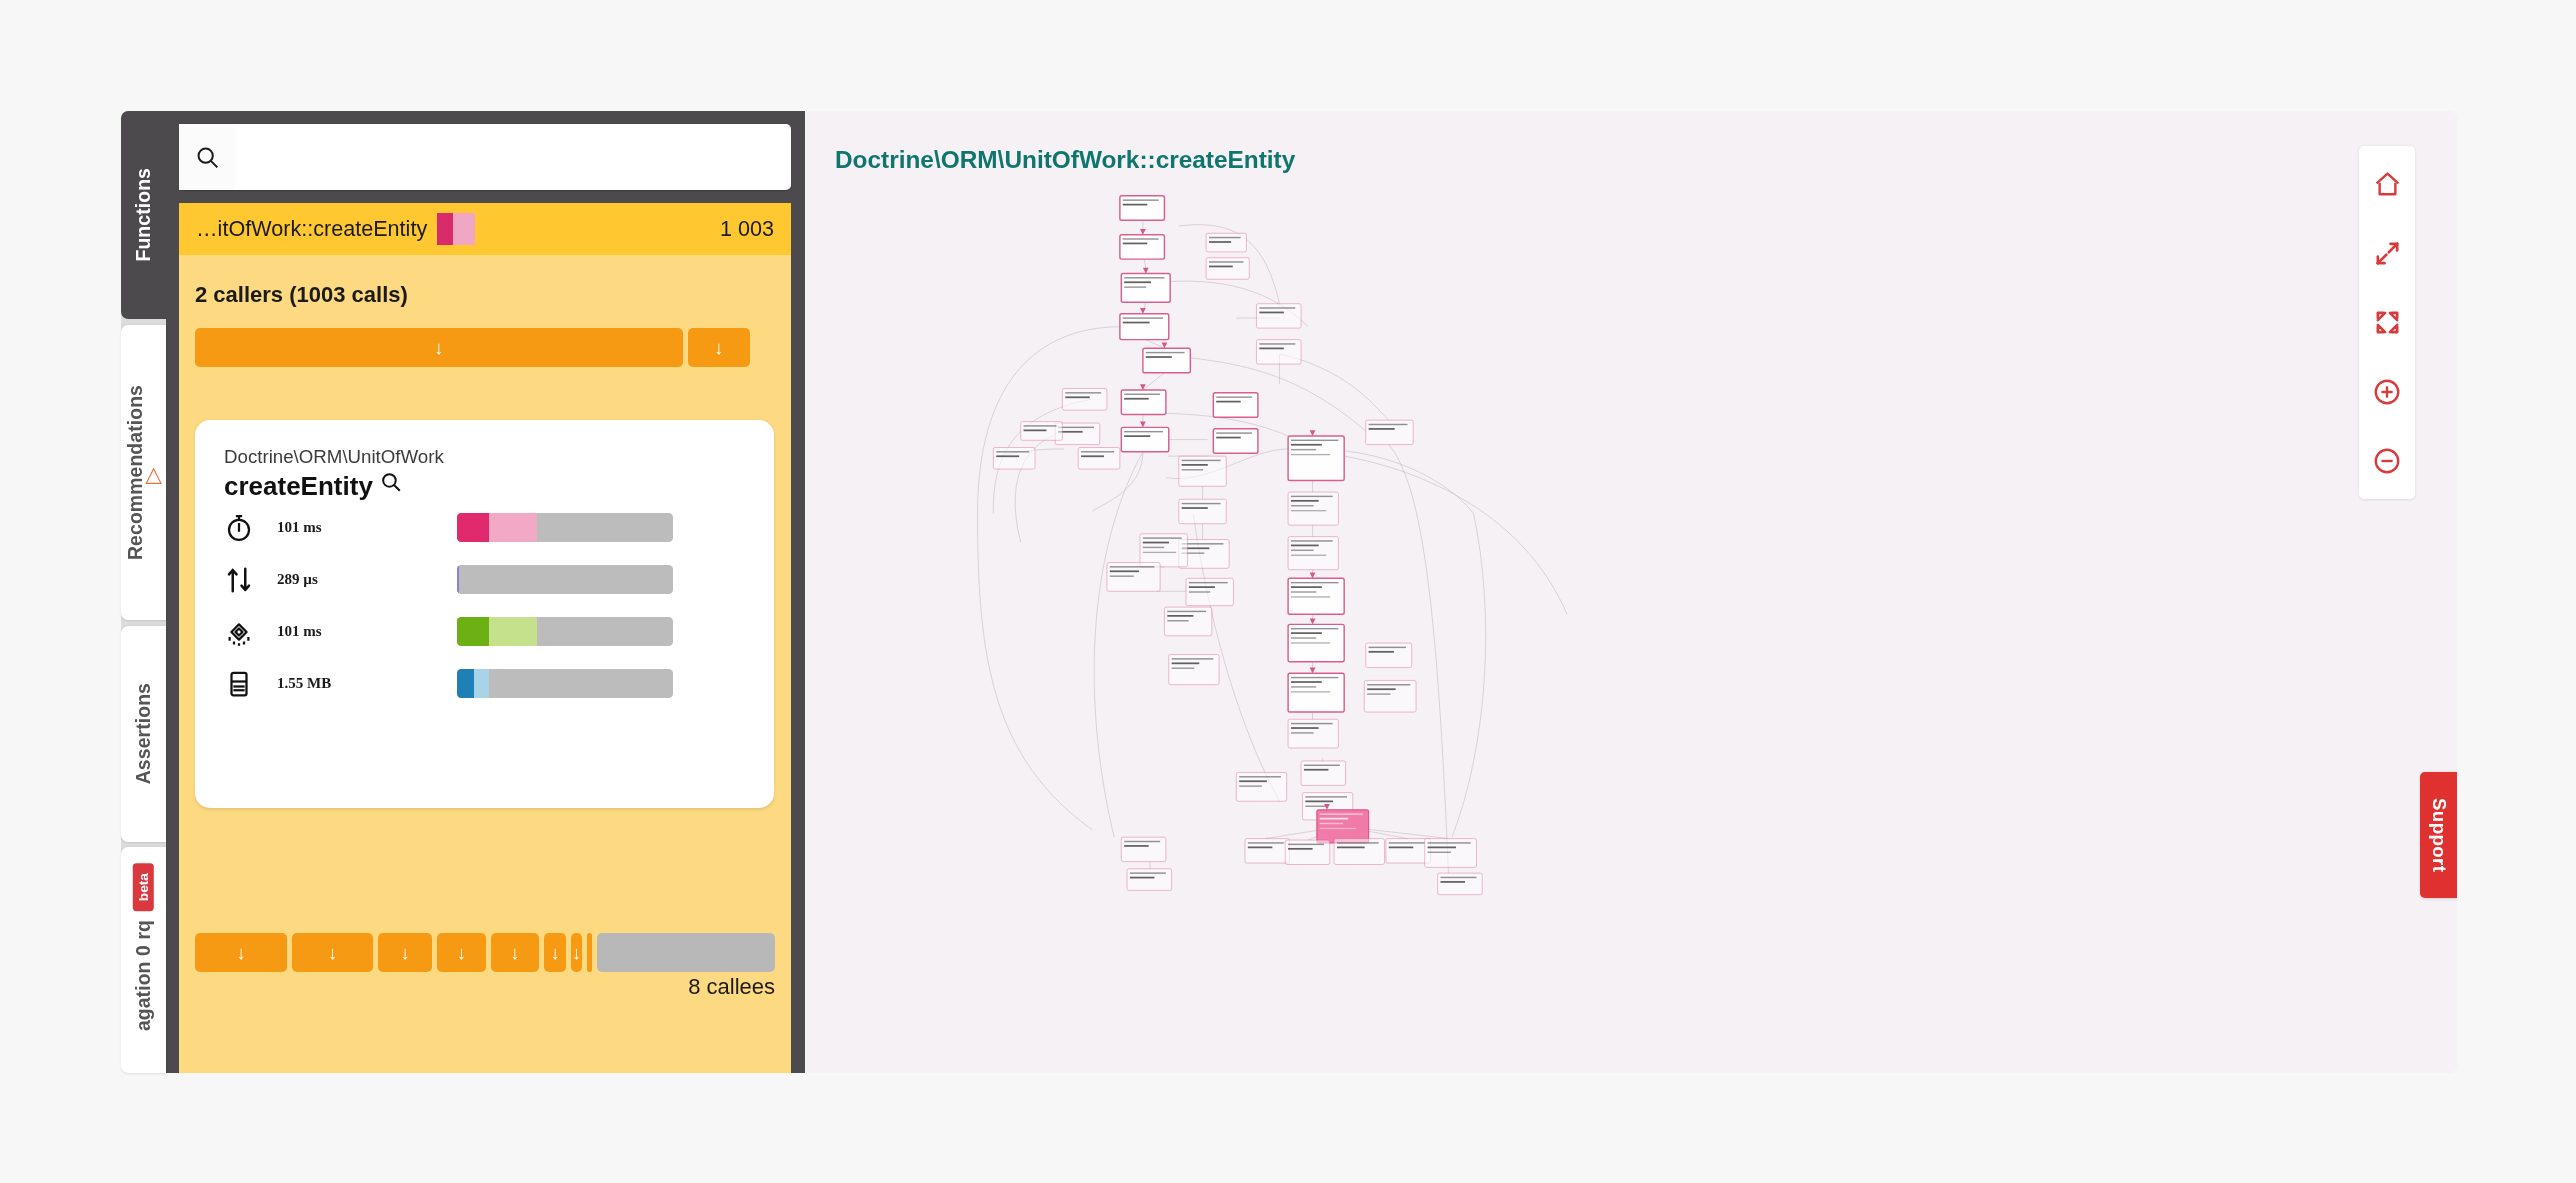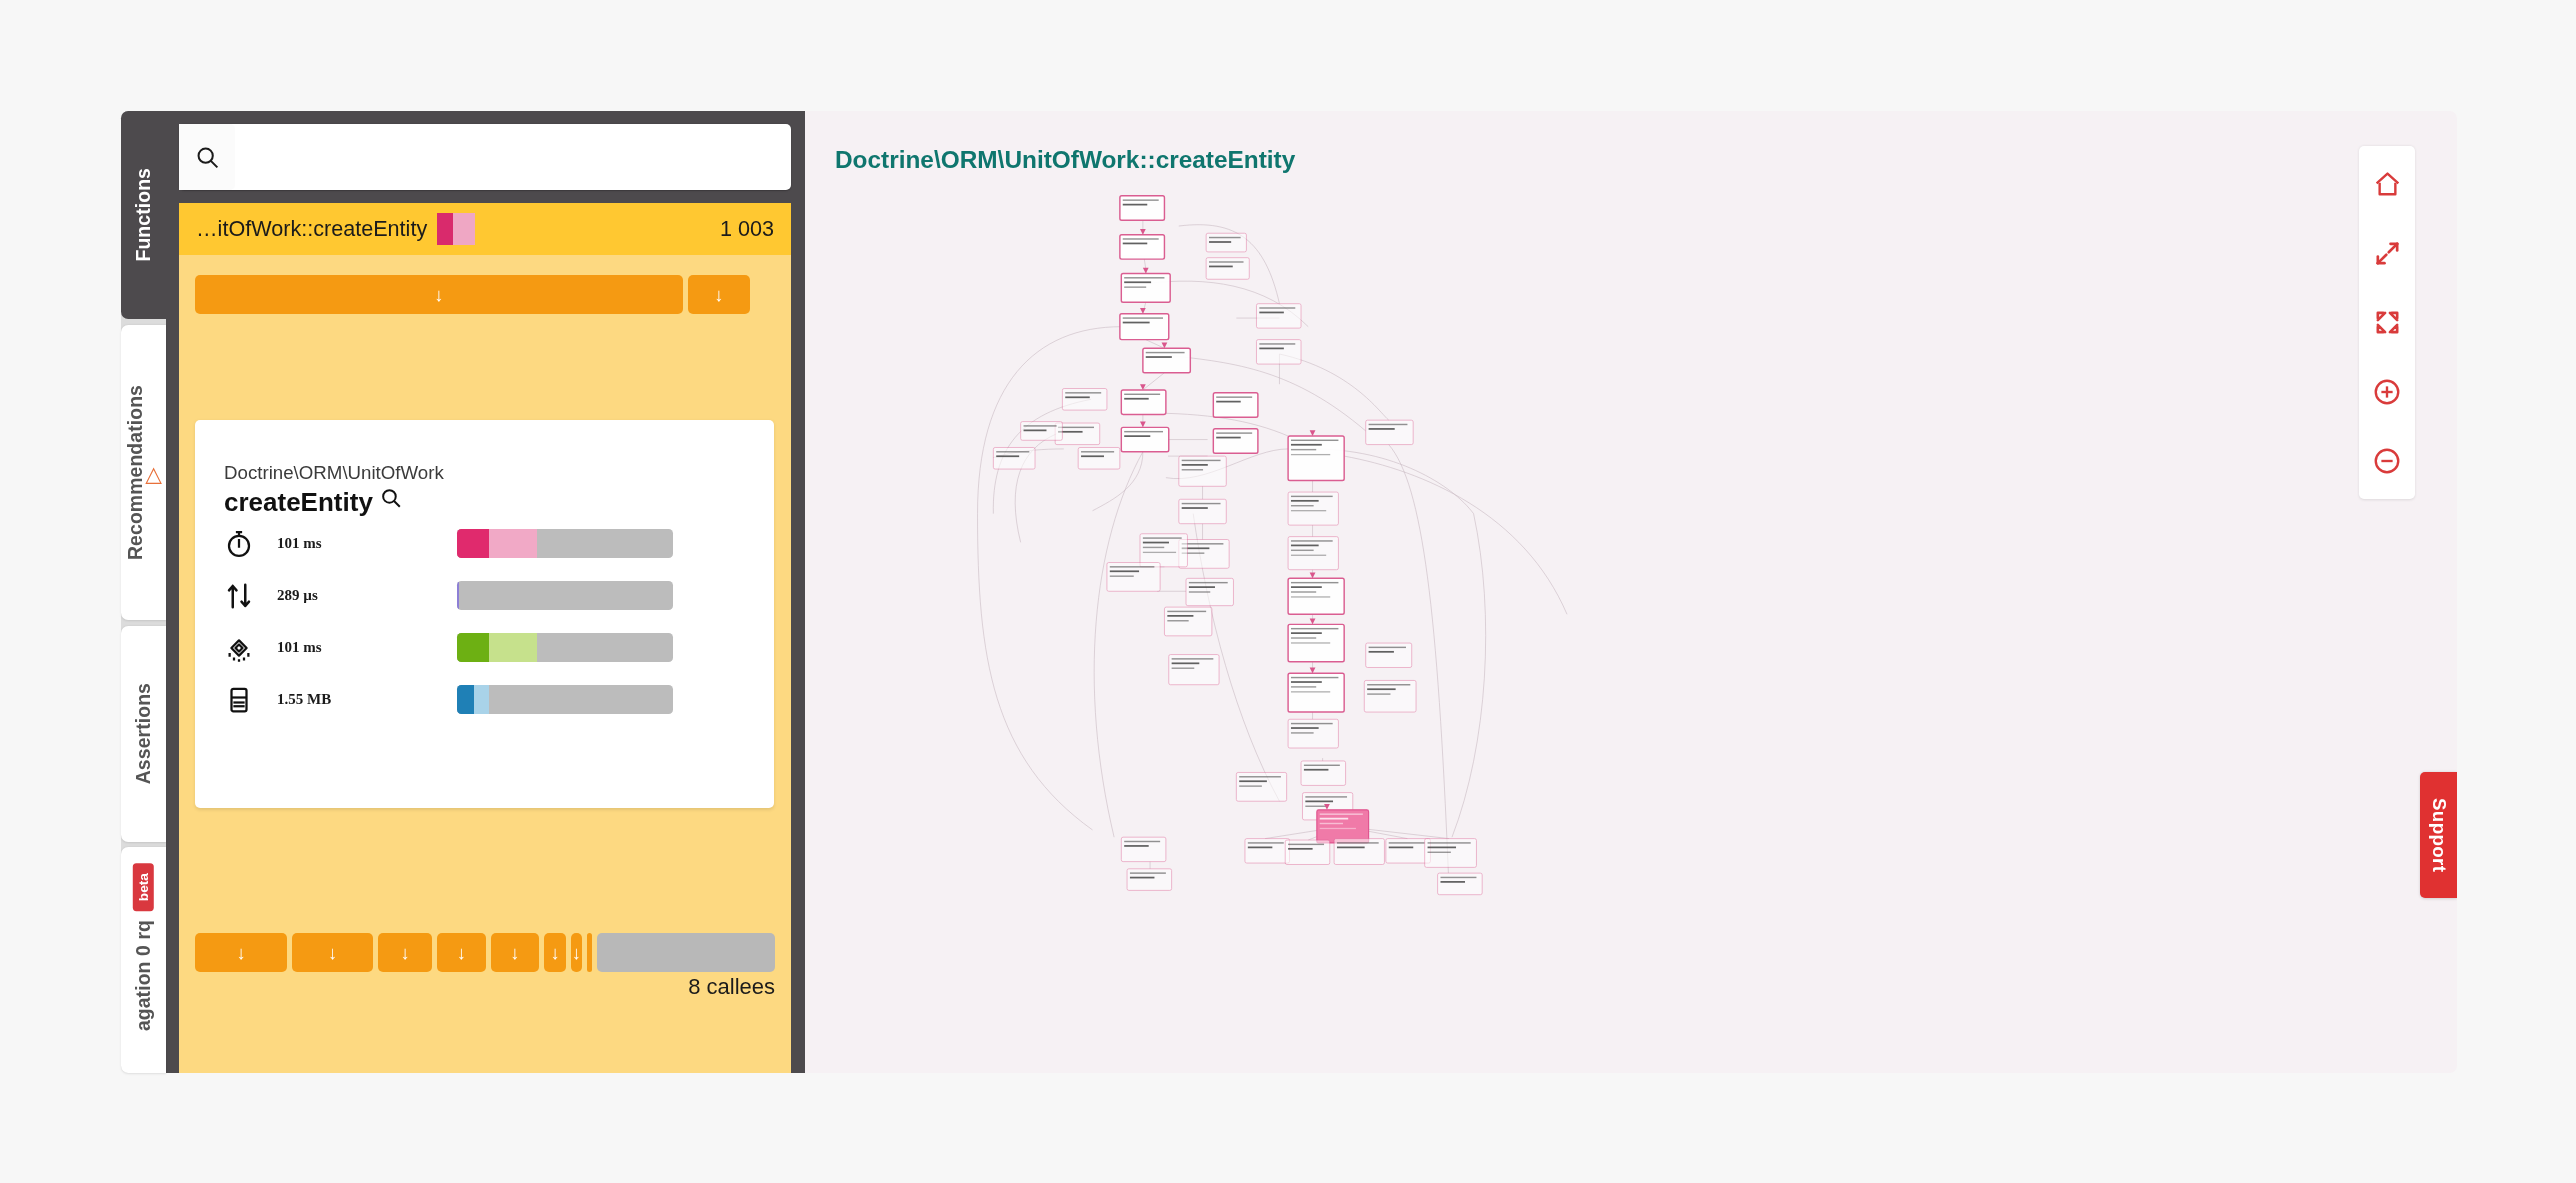--- a/index.html
+++ b/index.html
@@ -127,23 +127,23 @@
     display:flex; align-items:center; justify-content:center;
     color:#fff; font-size: 18.7px; cursor:pointer;
     overflow: hidden;
   }
   .bseg-rest { background: #b8b8b8; border-radius: 5px; height: 39px; }
 
   
   #metric-card {
     position: absolute; left: 16px; top: 165px;
     width: 579px; height: 388px;
-    background: #ffffff; border-radius: 5px;
+    background: #ffffff; border-radius: 15px;
     box-shadow: 0 1.4px 3.6px rgba(0,0,0,.10);
-    padding: 42px 29px 0 29px;
+    padding: 26px 29px 0 29px;
   }
   #card-ns { font-size: 18.7px; color: #3b3b3b; }
   #card-fn-line { display: flex; align-items: flex-start; gap: 7.2px; margin-top: 2.9px; }
   #card-fn { font-size: 26px; font-weight: bold; color: #111; }
 
   .mrow { display: flex; align-items: center; height: 52px; }
   .micon { width: 53px; display:flex; align-items:center; }
   .mval { font-size: 15px; font-weight: bold; color: #1b1b1b; width: 180px; font-family: Liberation Serif, serif; }
   .mbar {
     flex: 1; height: 29px; background: #bcbcbc; border-radius: 4.3px;
@@ -247,20 +247,21 @@
       <span class="fname">…itOfWork::createEntity</span>
       <span class="minibar" id="selrow-bar">
           <i style="width:16px;background:#d92a6c"></i>
           <i style="width:21.6px;background:#efa7c4"></i>
         </span>
       <span class="count">1 003</span>
     </div>
 
     <div id="detail-region">
 
+      <div id="callers-title">2 callers (1003 calls)</div>
 
       <div class="barstrip" id="caller-strip">
           <div class="bseg" style="width:488px">
             <span>↓</span>
           </div>
           <div class="bseg" style="width:62px">
             <span>↓</span>
           </div>
         </div>
 

